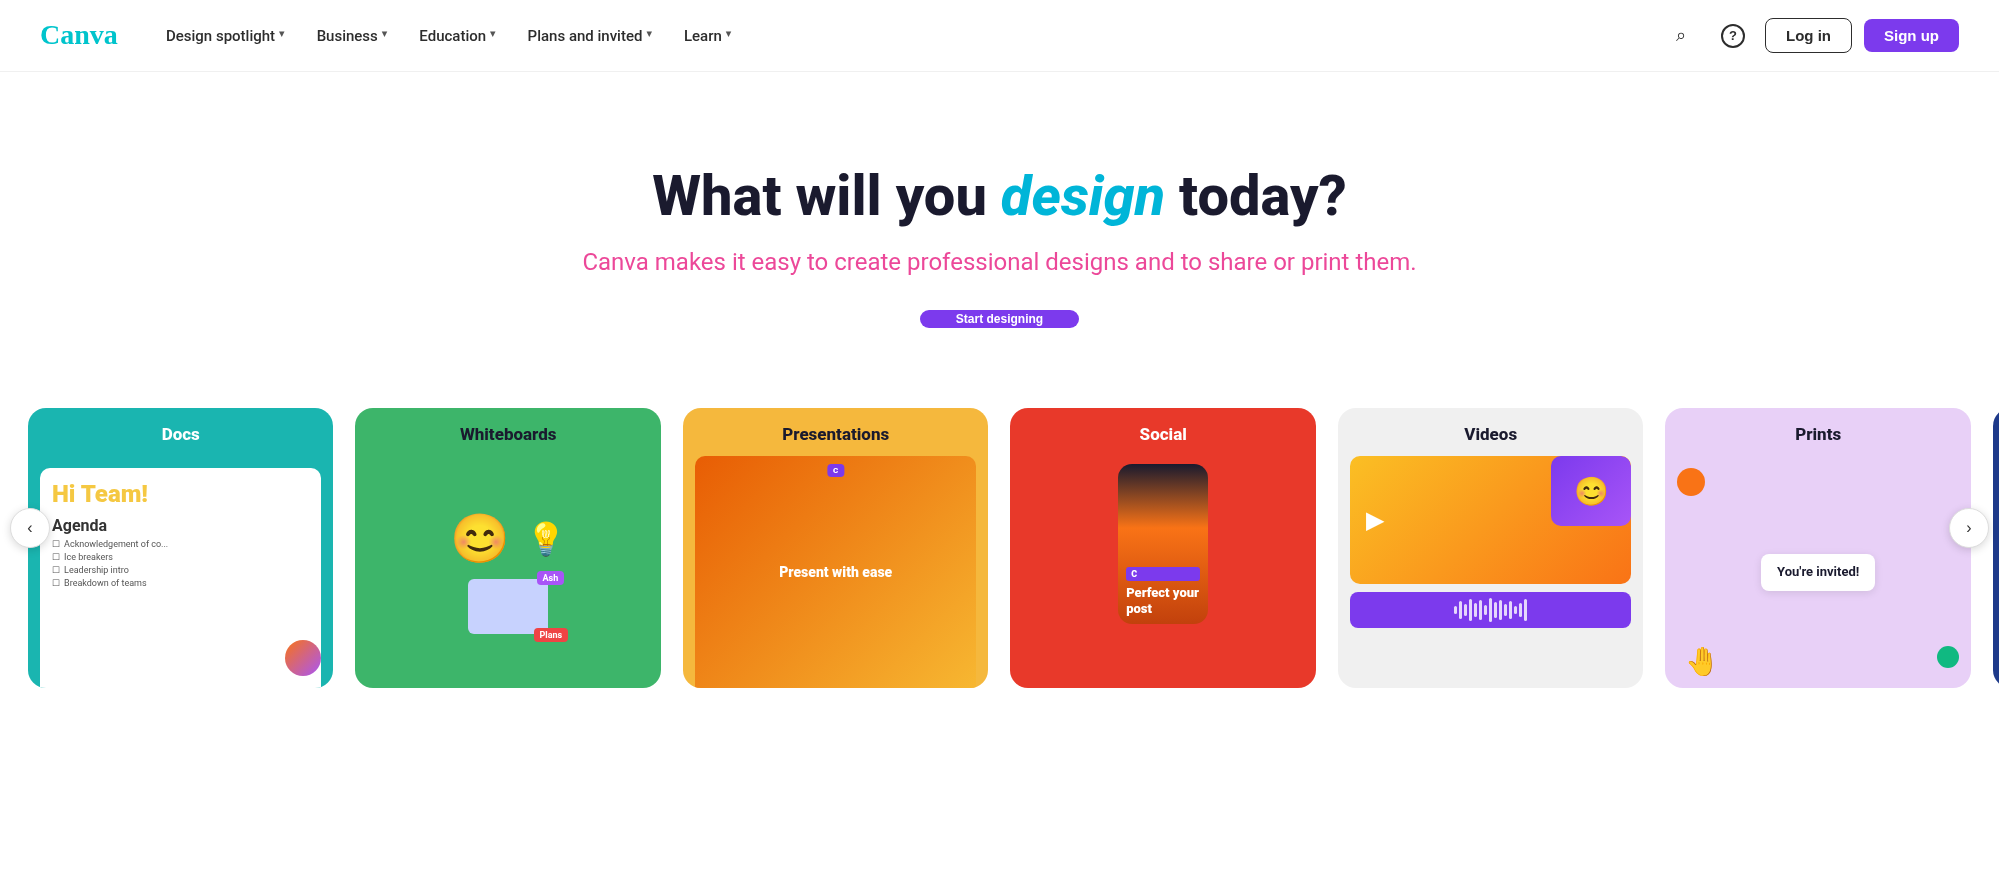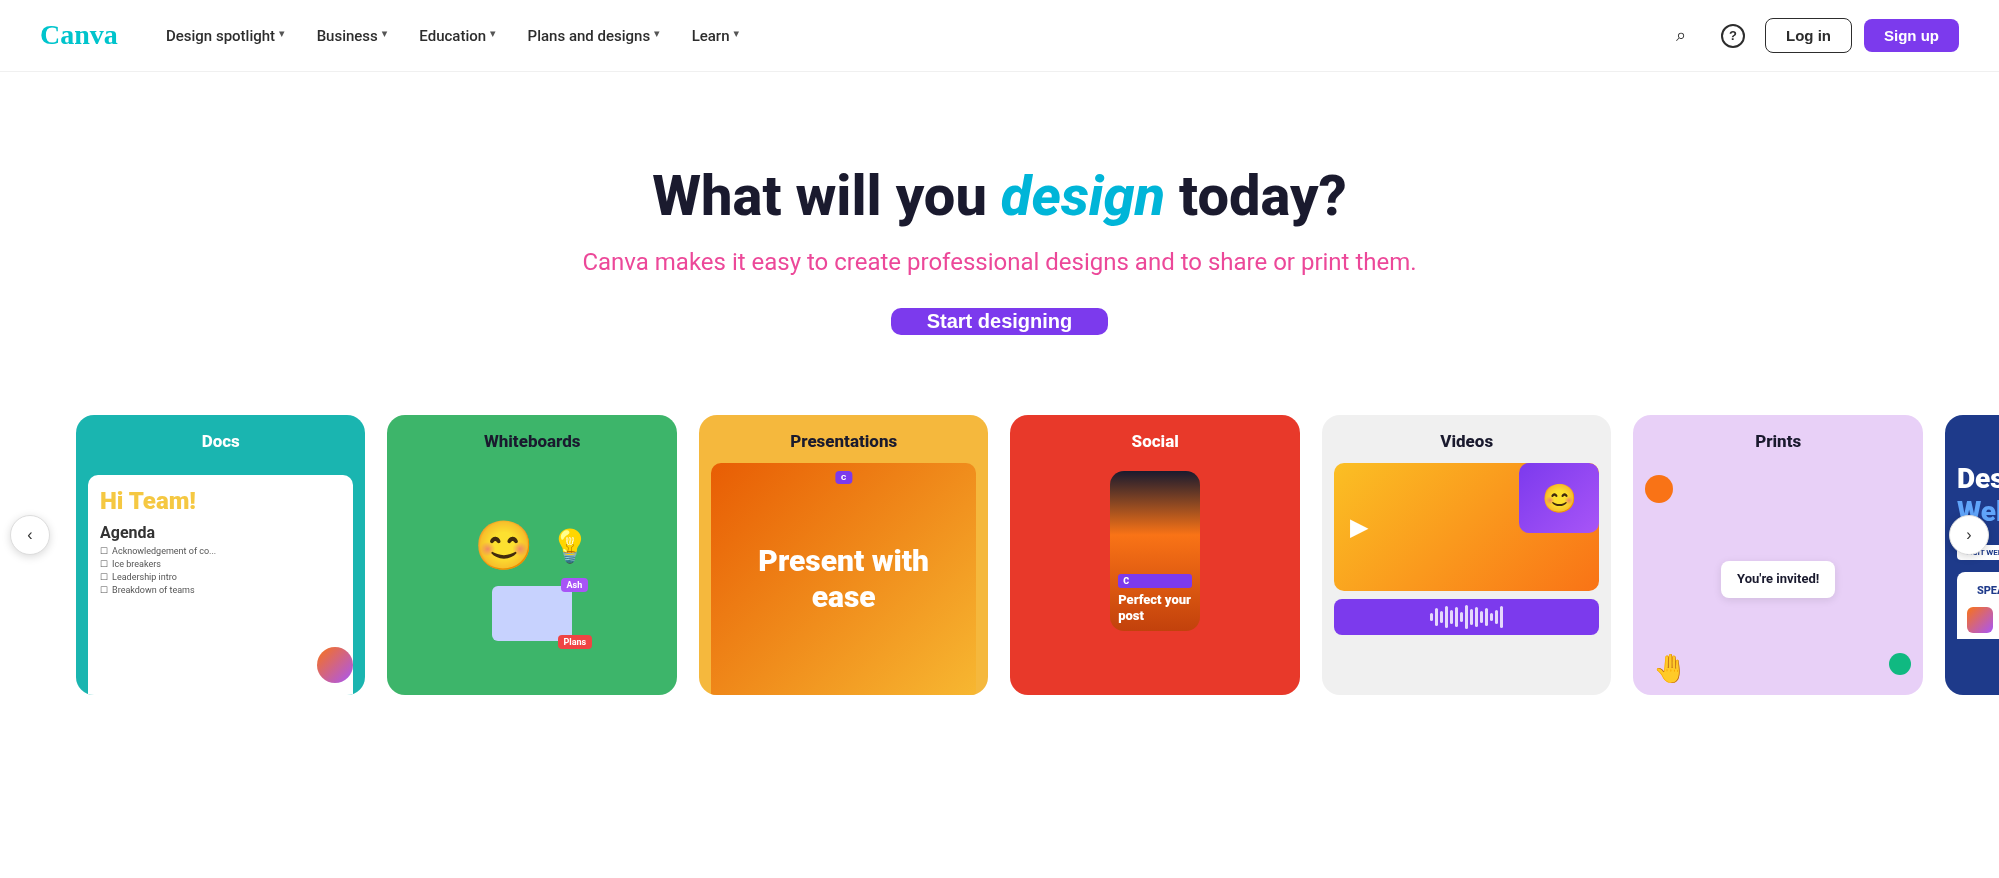--- a/index.html
+++ b/index.html
@@ -100,37 +100,37 @@
       font-size: 24px;
       color: #ec4899;
       margin-bottom: 32px;
     }
     .btn-start {
       padding: 2px 36px;
       background: #7c3aed;
       color: #fff;
       border: none;
       border-radius: 10px;
-      font-size: 20px;
+      font-size: 12px;
       font-weight: 700;
       cursor: pointer;
       transition: background 0.15s;
     }
 
     
     .cards-section {
       position: relative;
       padding: 40px 0 0;
       display: flex;
       align-items: center;
     }
     .cards-track {
       display: flex;
       gap: 22px;
-      padding: 0 76px;
+      padding: 0 28px;
       overflow: hidden;
       flex: 1;
     }
     .card {
       flex: 0 0 calc((100% - 5*22px) / 6);
       min-width: 200px;
       border-radius: 18px;
       overflow: hidden;
       position: relative;
       height: 280px;
@@ -233,21 +233,21 @@
 
     .pres-content {
       background: linear-gradient(135deg, #e85d04, #f7b731);
       height: 100%;
       display: flex; align-items: center; justify-content: center;
       padding: 16px;
       border-radius: 10px 10px 0 0;
       margin: 0 12px;
     }
     .pres-text {
-      font-size: 30px; font-weight: 900; color: #fff; line-height: 1.2; text-align: center;
+      font-size: 14px; font-weight: 900; color: #fff; line-height: 1.2; text-align: center;
     }
     .pres-logo {
       position: absolute; top: 8px; left: 50%; transform: translateX(-50%);
       background: #7c3aed; color: #fff; font-size: 8px; font-weight: 900;
       padding: 2px 6px; border-radius: 4px;
     }
 
     .social-phone {
       width: 90px;
       height: 160px;
@@ -382,21 +382,21 @@
     </div>
     <div class="nav-item">
       <span>Business</span>
       <span class="chevron">▾</span>
     </div>
     <div class="nav-item">
       <span>Education</span>
       <span class="chevron">▾</span>
     </div>
     <div class="nav-item">
-      <span>Plans and designs</span>
+      <span>Plans and invited</span>
       <span class="chevron">▾</span>
     </div>
     <div class="nav-item">
       <span>Learn</span>
       <span class="chevron">▾</span>
     </div>
   </div>
 
   <div class="nav-actions">
     <button class="nav-icon-btn" title="Search">

